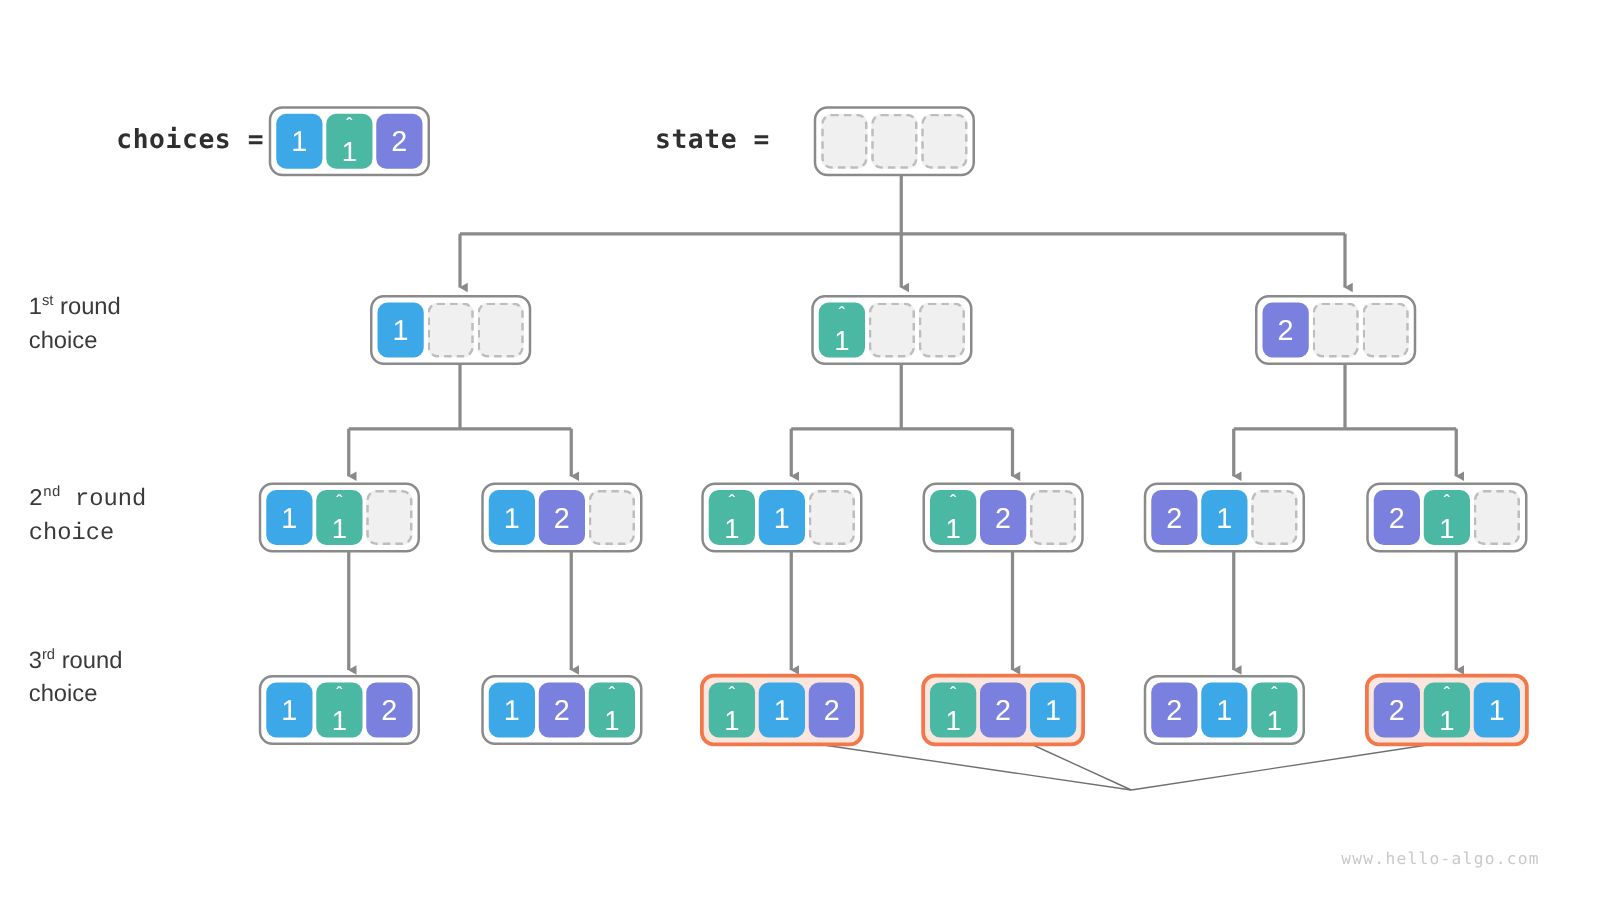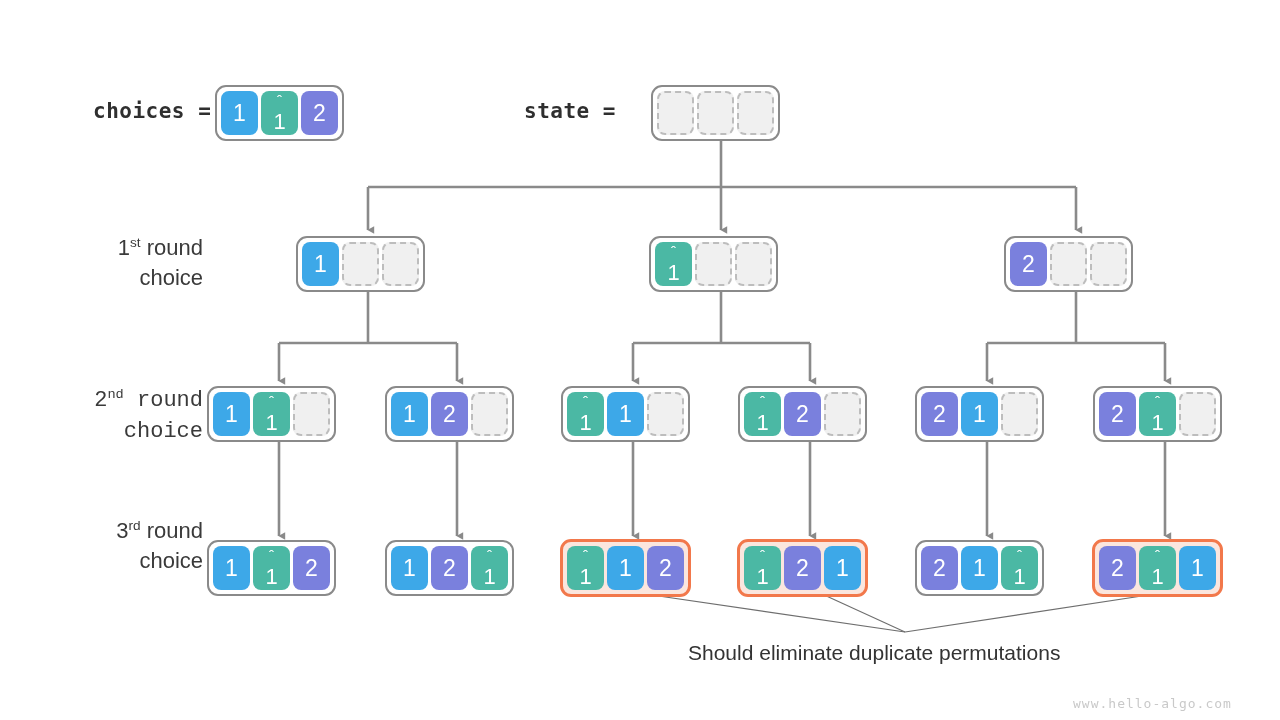--- a/index.html
+++ b/index.html
@@ -19,42 +19,41 @@
     font-family:"DejaVu Sans Mono","Liberation Mono",monospace;
     font-weight:700;
     font-size:21px;
     color:#2f2f2f;
     letter-spacing:.5px;
     white-space:nowrap;
   }
   .round-label{
     position:absolute;
     width:180px;
-    text-align:right;
-    font-size:22px;
+    text-align:left;
+    font-size:19px;
     color:#3a3a3a;
     line-height:1.38;
     white-space:nowrap;
   }
   .round-label sup{font-size:.62em;vertical-align:super;}
 
   .caption{
     position:absolute;
     font-size:21px;
     color:#333;
     white-space:nowrap;
   }
   .watermark{
     position:absolute;
     font-family:"DejaVu Sans Mono","Liberation Mono",monospace;
     font-size:13px;
     color:#c9c9c9;
     letter-spacing:1px;
     white-space:nowrap;
-    margin-top:16px;
   }
 
   
   .arr{
     position:absolute;
     display:flex;
     align-items:center;
     gap:3px;
     padding:4px;
     border:2.5px solid #8a8a8a;
@@ -317,17 +316,16 @@
       </div>
       <div class="cell hatted" style="background: rgb(75, 184, 164);">
         <span class="hat">ˆ</span>
         <span class="val">1</span>
       </div>
       <div class="cell" style="background: rgb(61, 168, 232);">
         <span class="val">1</span>
       </div>
     </div>
 
-  <div class="caption" style="left:688px;top:641px;">Should eliminate duplicate permutations</div>
 
   <div class="watermark" style="left:1073px;top:680px;">www.hello-algo.com</div>
 
 </div>
 
 </body></html>

